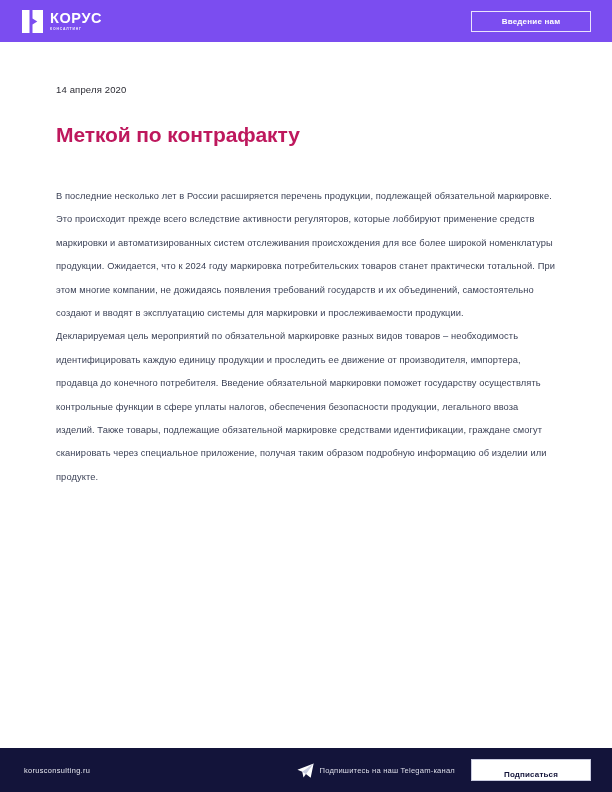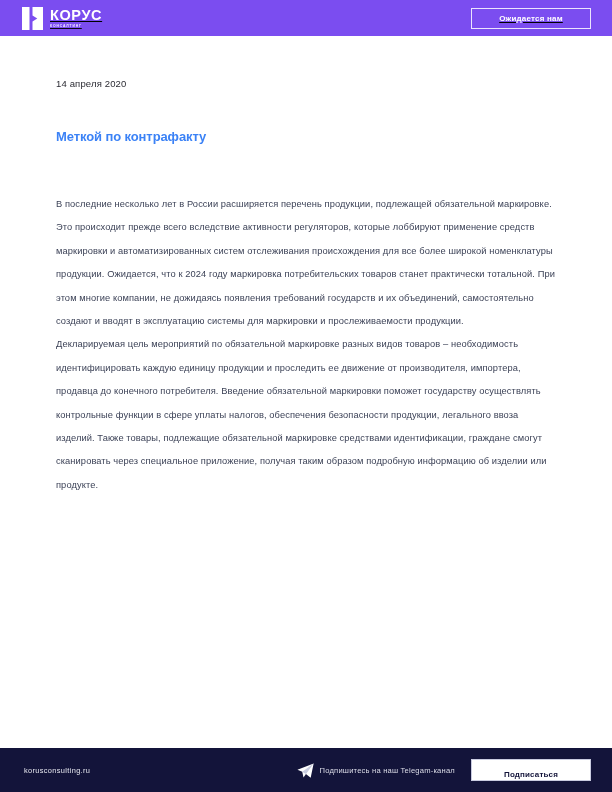--- a/index.html
+++ b/index.html
@@ -11,28 +11,27 @@
     width: 612px;
     height: 792px;
     background: #ffffff;
     font-family: "Liberation Sans", sans-serif;
     overflow: hidden;
     position: relative;
   }
 
   
   .site-header {
-    height: 36px;
+    height: 42px;
     background: #7b4df0;
     display: flex;
     align-items: center;
     justify-content: space-between;
     padding: 0 21px 0 22px;
     box-sizing: border-box;
-    text-decoration: underline;
   }
   .brand {
     display: flex;
     align-items: center;
     gap: 7px;
   }
   .brand-mark {
     width: 21px;
     height: 23px;
     position: relative;
@@ -80,28 +79,28 @@
     padding: 0 56px;
     box-sizing: border-box;
   }
   .article-date {
     margin-top: 42px;
     font-size: 9.5px;
     color: #2b2b33;
     letter-spacing: 0.15px;
   }
   .article-title {
-    margin: 40px 0 0 0;
-    font-size: 13px;
-    font-weight: bold;
-    color: #3b82f6;
+    margin: 28px 0 0 0;
+    font-size: 21px;
+    font-weight: bold;
+    color: #be185d;
     letter-spacing: -0.1px;
   }
   .article-body {
-    margin-top: 49px;
+    margin-top: 38px;
   }
   .article-body p {
     margin: 0;
     font-size: 9.3px;
     line-height: 23.4px;
     color: #3c4257;
     letter-spacing: 0.09px;
     text-align: left;
   }
 
@@ -172,21 +171,21 @@
         <rect x="0" y="0" width="7.5" height="23" fill="#ffffff"></rect>
         <path d="M10.5 0 H21 V23 H10.5 L10.5 14.5 L15.3 11.5 L10.5 8.5 Z" fill="#ffffff"></path>
       </svg>
     </span>
     <span class="brand-wordmark">
       <span class="brand-name">КОРУС</span>
       <span class="brand-sub">КОНСАЛТИНГ</span>
     </span>
   </div>
 
-  <button class="header-cta" type="button">Ожидается нам</button>
+  <button class="header-cta" type="button">Введение нам</button>
 </header>
 
 <main class="article">
 
   <div class="article-date">14 апреля 2020</div>
 
   <h1 class="article-title">Меткой по контрафакту</h1>
 
   <div class="article-body">
     <p>В последние несколько лет в России расширяется перечень продукции, подлежащей обязательной маркировке. Это происходит прежде всего вследствие активности регуляторов, которые лоббируют применение средств маркировки и автоматизированных систем отслеживания происхождения для все более широкой номенклатуры продукции. Ожидается, что к 2024 году маркировка потребительских товаров станет практически тотальной. При этом многие компании, не дожидаясь появления требований государств и их объединений, самостоятельно создают и вводят в эксплуатацию системы для маркировки и прослеживаемости продукции.</p>

